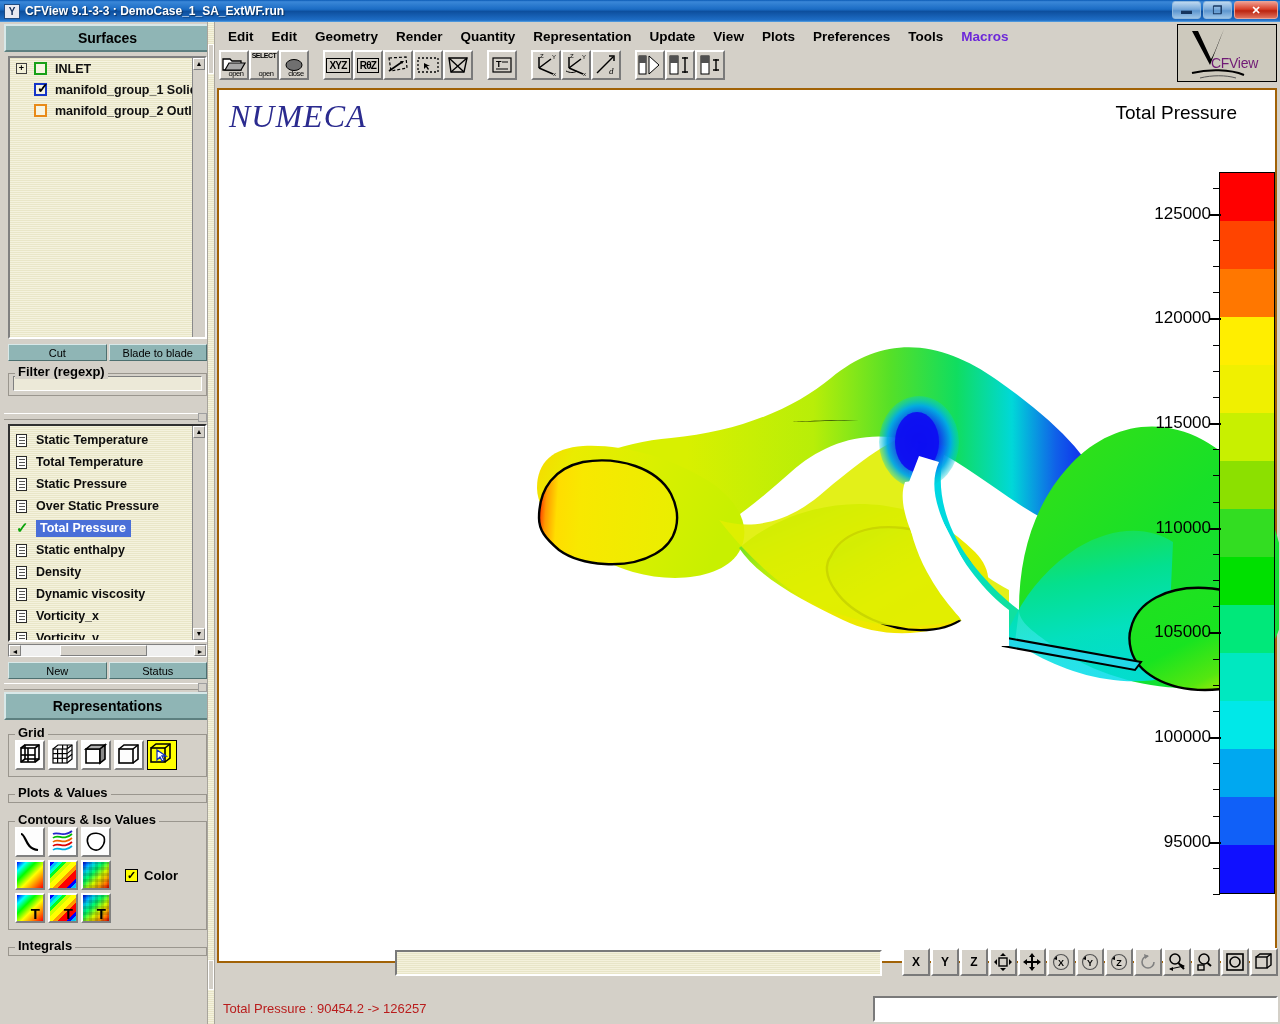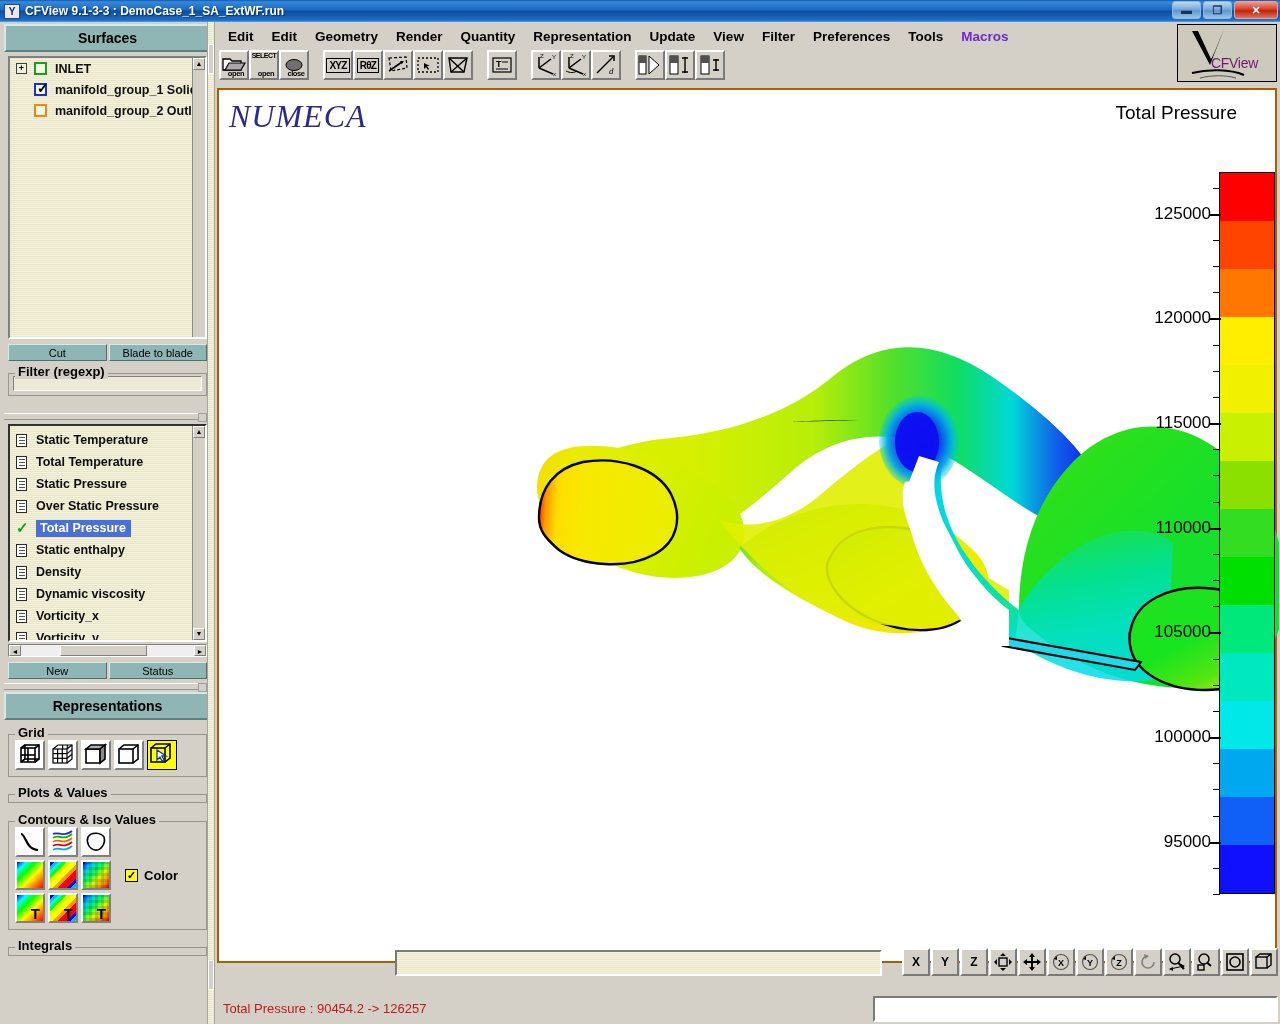--- a/index.html
+++ b/index.html
@@ -151,21 +151,21 @@
   .logo-txt { position: absolute; left: 33px; top: 30px; font-size: 14px; font-weight: normal; color: #701a75; letter-spacing: -.3px;}
 
   .toolbar { display: flex; align-items: center; height: 34px; padding-left: 4px; gap: 0; }
   .tb-btn {
     width: 30px; height: 30px; background: #d4d0c8;
     border: 2px solid; border-color: #ffffff #7a7a7a #7a7a7a #ffffff;
     display: flex; align-items: center; justify-content: center; cursor: default;
     position: relative; overflow: hidden;
   }
   .tb-gap { width: 14px; }
-  .tb-lbl { position: absolute; bottom: 0px; left: 4px; right: 0; text-align: center; font-size: 7.5px; font-weight: bold; letter-spacing: -.4px;}
+  .tb-lbl { position: absolute; bottom: 0px; left: 4px; right: 0; text-align: center; font-size: 7.5px; font-weight: normal; letter-spacing: -.4px;}
   .tb-top { position: absolute; top: 0px; left: 0; right: 0; text-align: center; font-size: 7px; font-weight: bold; letter-spacing: -.5px;}
   .tb-mid { font-size: 9px; font-weight: bold; letter-spacing: -.8px; }
 
   
   .viewport {
     position: absolute; left: 2px; top: 66px; width: 1060px; height: 875px;
     background: #ffffff; border: 2px solid #a16207;
   }
   .numeca {
     position: absolute; left: 10px; top: 8px; font-family: "Liberation Serif", serif;
@@ -474,21 +474,21 @@
 
   <div class="menubar">
     <div class="menu-item">Edit</div>
     <div class="menu-item">Edit</div>
     <div class="menu-item">Geometry</div>
     <div class="menu-item">Render</div>
     <div class="menu-item">Quantity</div>
     <div class="menu-item">Representation</div>
     <div class="menu-item">Update</div>
     <div class="menu-item">View</div>
-    <div class="menu-item">Filter</div>
+    <div class="menu-item">Plots</div>
     <div class="menu-item">Preferences</div>
     <div class="menu-item">Tools</div>
     <div class="menu-item disabled">Macros</div>
     <div class="menubar-fill"></div>
   </div>
 
   <div class="logo-box">
     <svg width="100" height="58" viewBox="0 0 100 58">
       <path d="M14 6 L32 40 L46 4 C40 18 36 30 33 34 L20 6 Z" fill="#000"></path>
       <path d="M14 48 C30 44 52 44 66 50" stroke="#000" stroke-width="2" fill="none"></path>

